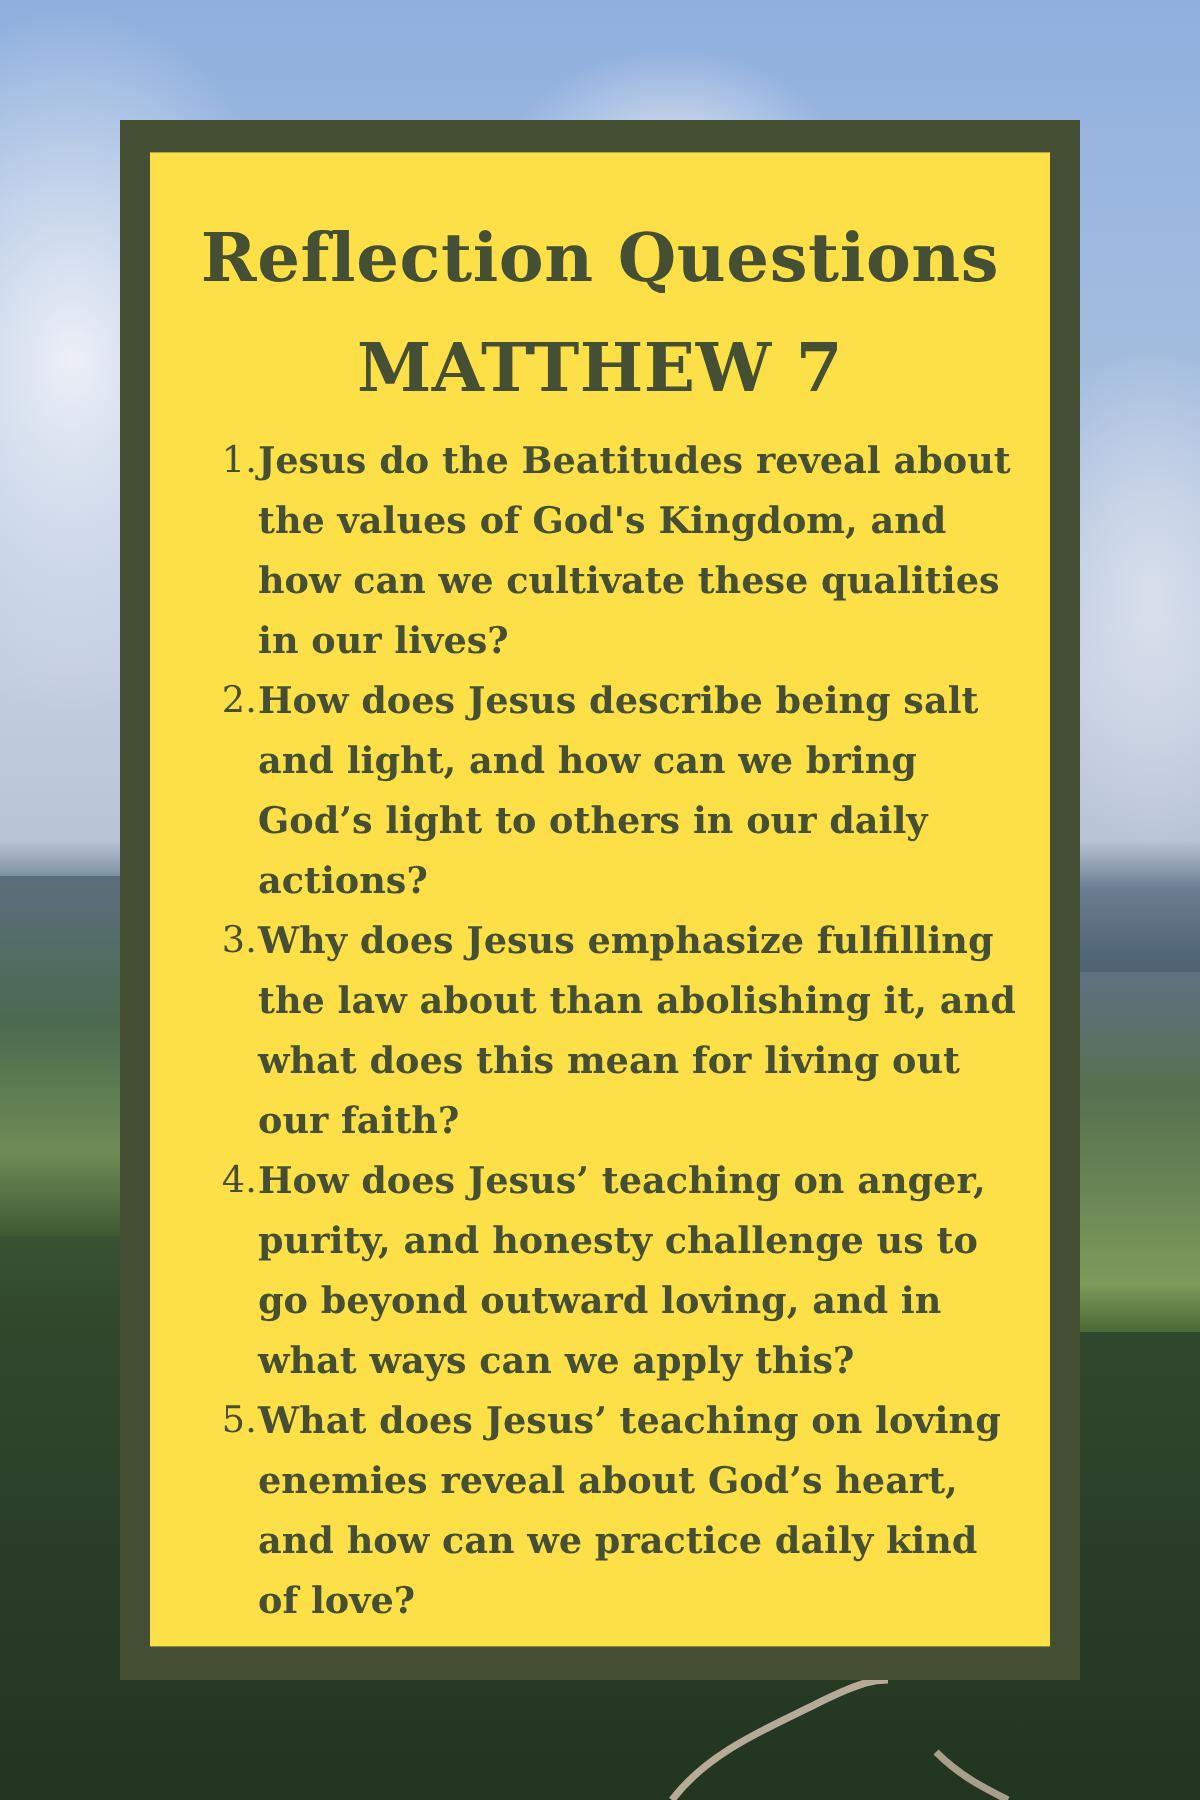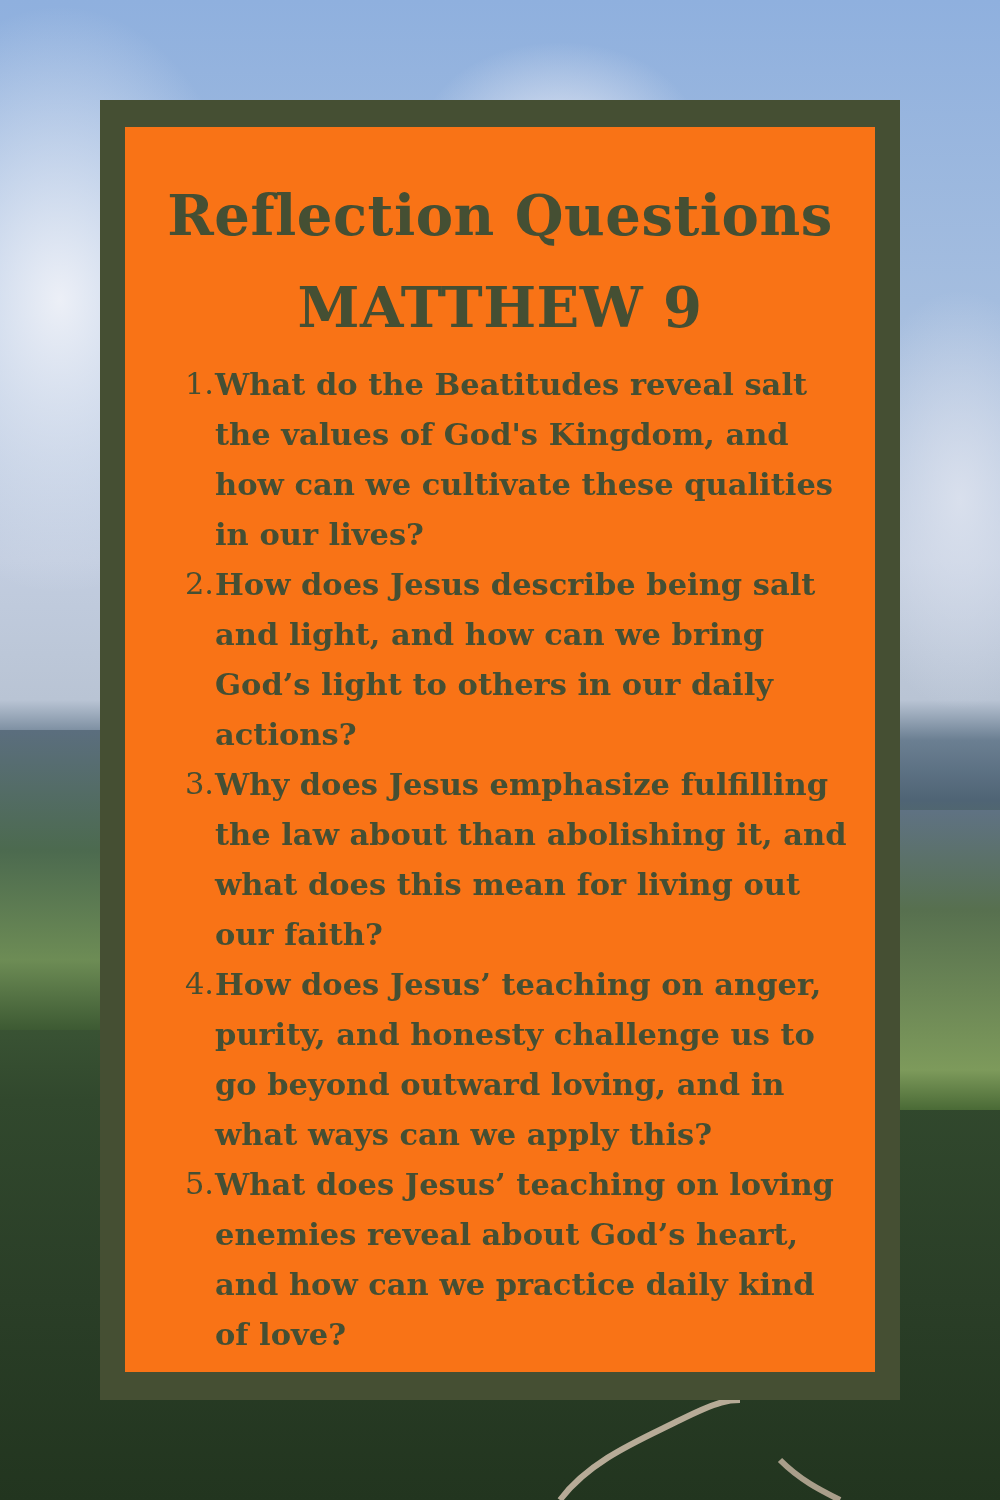--- a/index.html
+++ b/index.html
@@ -27,21 +27,21 @@
     background: linear-gradient(to bottom, #5f7283, #57704f 100px, #7d9a5b 260px, #4a6a36);
   }
   .road {
     position: absolute; left: 550px; top: 1400px; width: 300px; height: 100px;
   }
   .card {
     position: absolute; left: 100px; top: 100px; width: 800px; height: 1300px;
     background: #454f33; box-sizing: border-box; padding: 27px 25px 28px 25px;
   }
   .card-inner {
-    width: 100%; height: 100%; background: #f97316; box-sizing: border-box;
+    width: 100%; height: 100%; background: #fde047; box-sizing: border-box;
     padding-top: 42px;
   }
   .title {
     margin: 0; text-align: center; color: #454f33; font-weight: bold;
     font-size: 56px; line-height: 92px; letter-spacing: 0.5px;
   }
   .title .line { display: block; }
   ol.questions {
     list-style: none; margin: 6px 0 0 0; padding: 0 20px 0 0;
     color: #454f33;
@@ -63,26 +63,26 @@
 <div class="mountains-right"></div>
 <svg class="road" viewBox="0 0 300 100">
   <path d="M10 100 C 40 60, 90 40, 130 20 S 180 0, 190 0" stroke="#b7ab97" stroke-width="6" fill="none"></path>
   <path d="M230 60 C 250 80, 270 90, 290 100" stroke="#a99e8a" stroke-width="6" fill="none"></path>
 </svg>
 
 <div class="card">
   <div class="card-inner">
     <h1 class="title">
       <span class="line">Reflection Questions</span>
-      <span class="line">MATTHEW 9</span>
+      <span class="line">MATTHEW 7</span>
     </h1>
     <ol class="questions">
       <li>
         <span class="num">1.</span>
-        <span>What do the Beatitudes reveal salt the values of God's Kingdom, and how can we cultivate these qualities in our lives?</span>
+        <span>Jesus do the Beatitudes reveal about the values of God's Kingdom, and how can we cultivate these qualities in our lives?</span>
       </li>
       <li>
         <span class="num">2.</span>
         <span>How does Jesus describe being salt and light, and how can we bring God’s light to others in our daily actions?</span>
       </li>
       <li>
         <span class="num">3.</span>
         <span>Why does Jesus emphasize fulfilling the law about than abolishing it, and what does this mean for living out our faith?</span>
       </li>
       <li>

